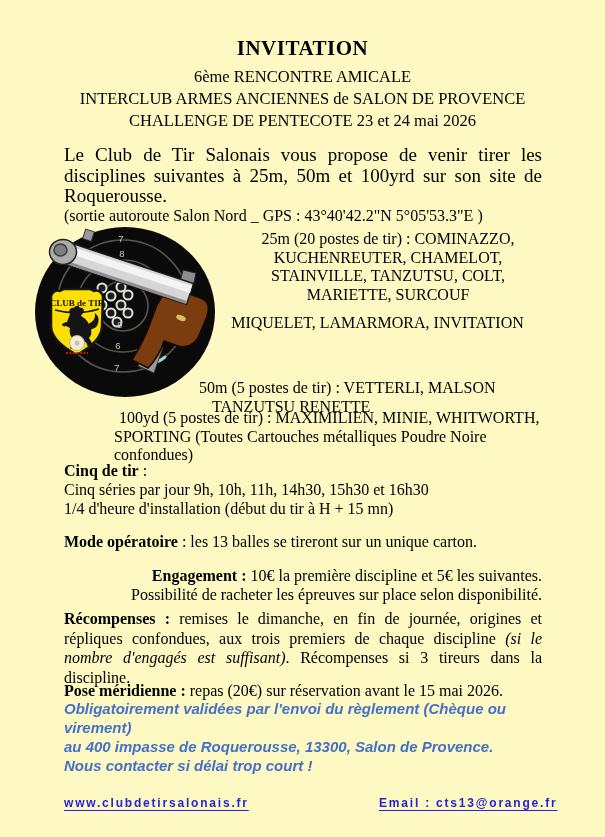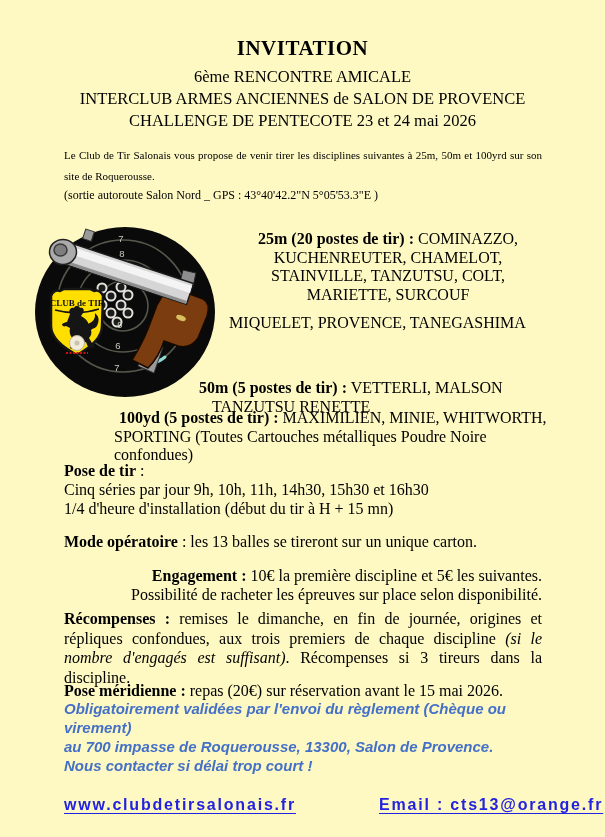--- a/index.html
+++ b/index.html
@@ -6,48 +6,48 @@
   .page{
     position:relative;width:605px;height:837px;background:#fef9c3;
     font-family:"Liberation Serif", serif;color:#000;overflow:hidden;
   }
   
   .header{position:absolute;top:36px;left:0;width:605px;text-align:center;}
   .title{font-size:21px;font-weight:bold;letter-spacing:.5px;margin:0 0 5px 0;}
   .subtitle{font-size:16.5px;line-height:22px;margin:0;}
   
   .intro{position:absolute;top:145px;left:64px;width:478px;}
-  .intro p{margin:0;font-size:11px;line-height:20.5px;text-align:justify;}
-  .gps{font-size:12px;line-height:14px;margin-top:2px;}
+  .intro p{margin:0;font-size:19px;line-height:20.5px;text-align:justify;}
+  .gps{font-size:16px;line-height:14px;margin-top:2px;}
   
   .logo{position:absolute;left:30px;top:226px;width:188px;height:172px;}
   
   .disc{position:absolute;font-size:16px;line-height:18.5px;}
-  .disc b{font-weight:bold;text-align:center;}
+  .disc b{font-weight:normal;text-align:center;}
   .disc-25m{left:218px;top:230px;width:340px;text-align:center;}
   .disc-50m4{left:185px;top:314px;width:385px;text-align:center;}
   .disc-50m5{left:199px;top:379px;width:340px;text-align:left;}
   .disc-50m5 .dline2{padding-left:13px;}
   .disc-100yd{left:114px;top:409px;width:450px;text-align:left;}
   .disc-100yd .dline1{padding-left:5px;}
   
   .sect{position:absolute;left:64px;width:478px;font-size:16px;}
   .sect b{font-weight:bold;}
   .plan{top:461px;line-height:19px;}
   .mode{top:533px;}
   .engagement{top:566px;line-height:19px;text-align:right;}
   .recompenses{top:609px;line-height:19.5px;text-align:justify;}
   .pose{top:682px;}
   .blue-notes{position:absolute;left:64px;top:699px;width:500px;
     font-family:"Liberation Sans", sans-serif;font-size:15px;line-height:19px;
     font-weight:bold;font-style:italic;color:#4470c8;}
   
   .footer-link{
     position:absolute;top:796px;
-    font-family:"Liberation Sans", sans-serif;font-size:16px;font-weight:bold;
+    font-family:"Liberation Sans", sans-serif;font-size:12px;font-weight:bold;
     letter-spacing:1.8px;color:#2222e0;text-decoration:underline;
     text-underline-offset:3px;cursor:pointer;
   }
   .link-web{left:64px;}
   .link-email{left:355px;padding-left:24px;}
   .italic{font-style:italic;}
 </style>
 </head>
 <body>
 
@@ -133,35 +133,35 @@
   </svg>
 
   <div class="disc disc-25m">
     <div class="dline"><b>25m (20 postes de tir) :</b> <span>COMINAZZO,</span></div>
     <div class="dline">KUCHENREUTER, CHAMELOT,</div>
     <div class="dline">STAINVILLE, TANZUTSU, COLT,</div>
     <div class="dline">MARIETTE, SURCOUF</div>
   </div>
 
   <div class="disc disc-50m4">
-    <div class="dline">MIQUELET, PROVENCE,  TANEGASHIMA</div>
+    <div class="dline">MIQUELET, LAMARMORA,  INVITATION</div>
   </div>
 
   <div class="disc disc-50m5">
     <div class="dline"><b>50m (5 postes de tir) :</b> <span>VETTERLI, MALSON</span></div>
     <div class="dline dline2">TANZUTSU RENETTE</div>
   </div>
 
   <div class="disc disc-100yd">
     <div class="dline dline1"><b>100yd (5 postes de tir) :</b> <span>MAXIMILIEN, MINIE, WHITWORTH,</span></div>
     <div class="dline">SPORTING (Toutes Cartouches métalliques Poudre Noire confondues)</div>
   </div>
 
   <div class="sect plan">
-    <div><b>Pose de tir</b><span> :</span></div>
+    <div><b>Cinq de tir</b><span> :</span></div>
     <div>Cinq séries par jour 9h, 10h, 11h, 14h30, 15h30 et 16h30</div>
     <div>1/4 d'heure d'installation (début du tir à H + 15 mn)</div>
   </div>
 
   <div class="sect mode">
     <b>Mode opératoire</b><span> : les 13 balles se tireront sur un unique carton.</span>
   </div>
 
   <div class="sect engagement">
     <div><b>Engagement :</b><span> 10€ la première discipline et 5€ les suivantes.</span></div>
@@ -171,20 +171,20 @@
   <div class="sect recompenses">
     <b>Récompenses :</b><span> remises le dimanche, en fin de journée, origines et répliques confondues, aux trois premiers de chaque discipline </span><span class="italic">(si le nombre d'engagés est suffisant)</span><span>. Récompenses si 3 tireurs dans la discipline.</span>
   </div>
 
   <div class="sect pose">
     <b>Pose méridienne :</b><span> repas (20€) sur réservation avant le 15 mai 2026.</span>
   </div>
 
   <div class="blue-notes">
     <div>Obligatoirement validées par l'envoi du règlement (Chèque ou virement)</div>
-    <div>au 700 impasse de Roquerousse, 13300, Salon de Provence.</div>
+    <div>au 400 impasse de Roquerousse, 13300, Salon de Provence.</div>
     <div>Nous contacter si délai trop court !</div>
   </div>
 
   <a class="footer-link link-web">www.clubdetirsalonais.fr</a>
   <a class="footer-link link-email">Email : cts13@orange.fr</a>
 
 </div>
 
 </body></html>

